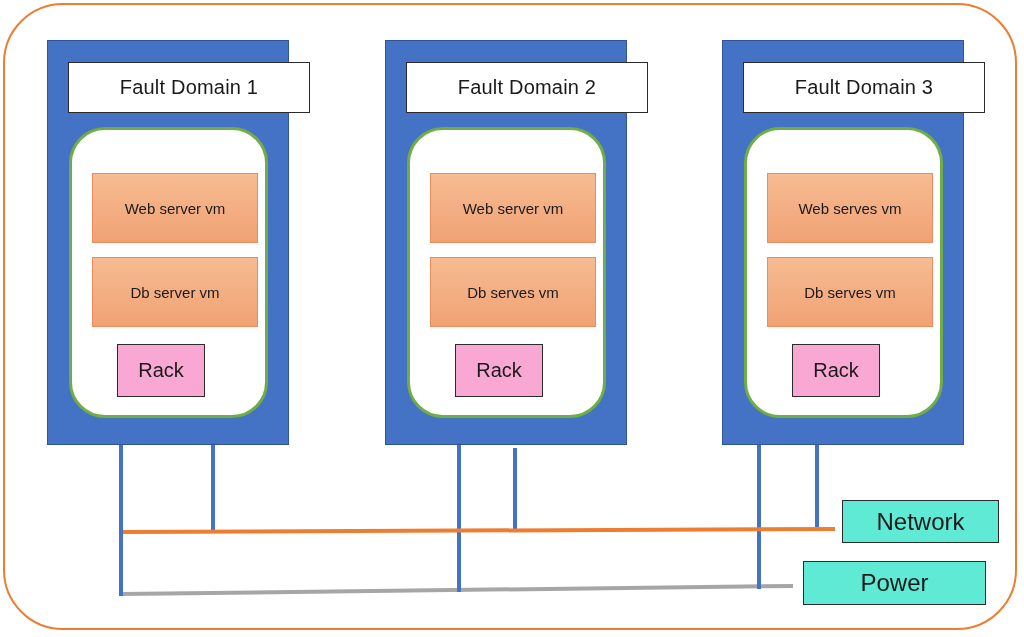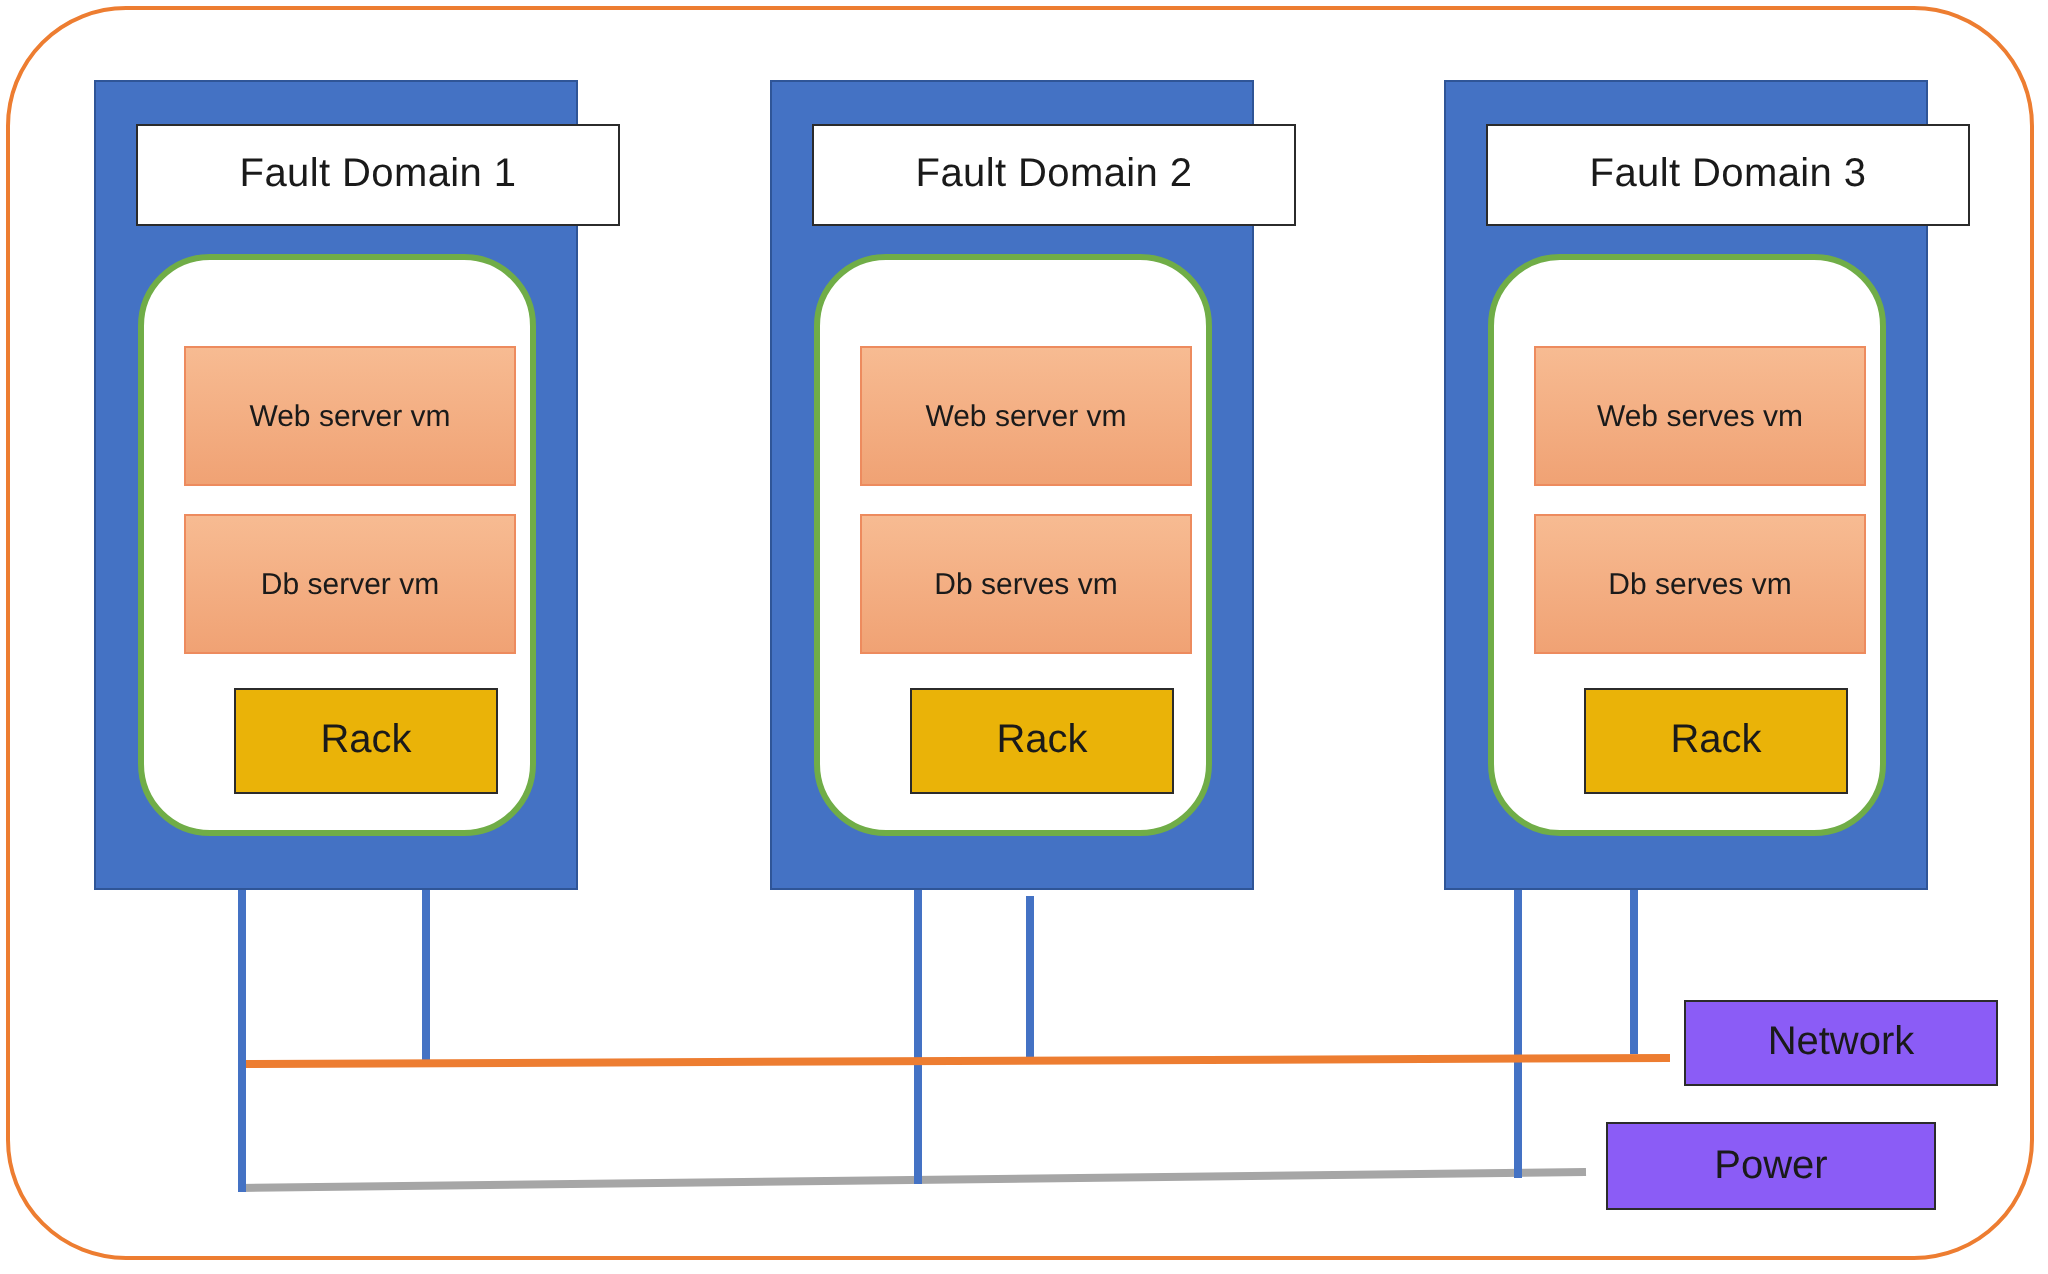--- a/index.html
+++ b/index.html
@@ -32,32 +32,32 @@
   .vm{
     position:absolute;left:20px;width:166px;height:70px;
     background:linear-gradient(#F7BB92,#F0A274);
     border:1px solid #ED8B5E;box-sizing:border-box;
     display:flex;align-items:center;justify-content:center;
     font-size:15px;
   }
   .vm-web{top:43px}
   .vm-db{top:127px}
   .rack-label-box{
-    position:absolute;left:45px;top:214px;width:132px;height:53px;
-    background:#eab308;border:1.5px solid #2b2b2b;box-sizing:border-box;
+    position:absolute;left:45px;top:214px;width:88px;height:53px;
+    background:#f9a8d4;border:1.5px solid #2b2b2b;box-sizing:border-box;
     display:flex;align-items:center;justify-content:center;
     font-size:20px;
   }
 
   .bus-label{
-    position:absolute;background:#8b5cf6;border:1.5px solid #2b2b2b;box-sizing:border-box;
-    display:flex;align-items:center;justify-content:center;font-size:20px;text-align:right;
+    position:absolute;background:#5eead4;border:1.5px solid #2b2b2b;box-sizing:border-box;
+    display:flex;align-items:center;justify-content:center;font-size:24px;text-align:right;
   }
   .bus-label.network{left:842px;top:500px;width:157px;height:43px;}
-  .bus-label.power{left:803px;top:561px;width:165px;height:44px;}
+  .bus-label.power{left:803px;top:561px;width:183px;height:44px;}
 </style>
 </head>
 <body>
 
 <div class="canvas">
 
   <div class="outer-border"></div>
 
   <svg class="wires" width="1024" height="637" viewBox="0 0 1024 637">
 

